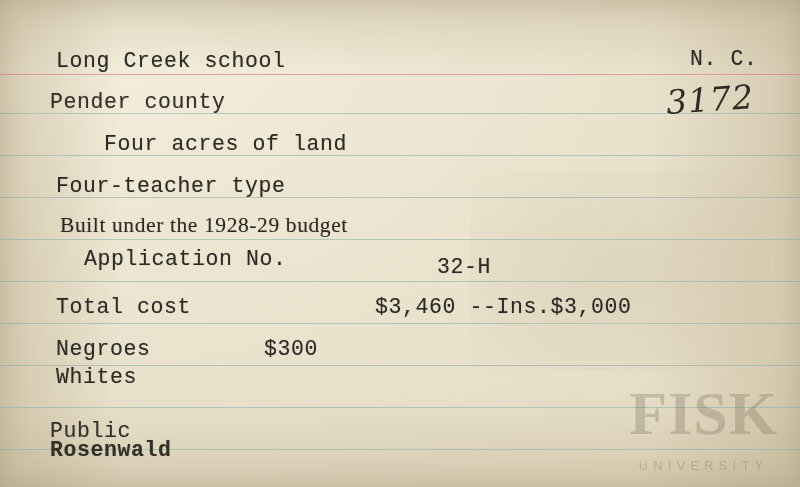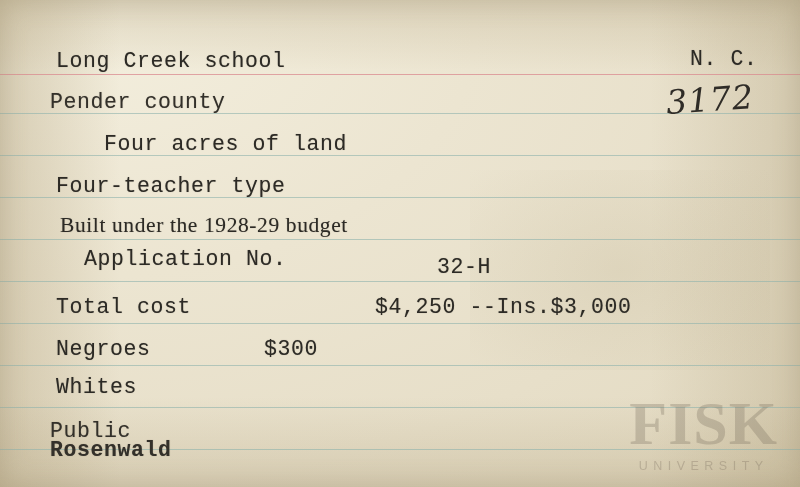--- a/index.html
+++ b/index.html
@@ -113,21 +113,21 @@
     letter-spacing: 1px;
     line-height: 0.95;
     white-space: pre;
     text-align: right;
   }
   #watermark .wm-sub {
     font-family: "Liberation Sans", sans-serif;
     font-size: 12.5px;
     letter-spacing: 5.5px;
     color: rgba(120,110,92,0.32);
-    margin-top: 6px;
+    margin-top: 16px;
     white-space: pre;
     text-align: center;
   }
 
   
   #edge {
     position: absolute;
     inset: 0;
     box-shadow: inset 0 0 26px rgba(150,134,102,0.35);
     pointer-events: none;
@@ -165,26 +165,26 @@
     <span class="tx" style="left:56px;  top:132px;margin-left:48px;">Four acres of land</span>
 
     <span class="tx" style="left:56px;  top:174px;">Four-teacher type</span>
 
     <span class="tx" style="left:60px;  top:213px;font-family:Liberation Serif, serif;">Built under the 1928-29 budget</span>
 
     <span class="tx" style="left:56px;  top:247px;margin-left:28px;">Application No.</span>
     <span class="tx" style="left:437px; top:255px;">32-H</span>
 
     <span class="tx" style="left:56px;  top:295px;">Total cost</span>
-    <span class="tx" style="left:375px; top:295px;">$4,250 --Ins.$3,000</span>
+    <span class="tx" style="left:375px; top:295px;">$3,460 --Ins.$3,000</span>
 
     <span class="tx" style="left:56px;  top:337px;">Negroes</span>
     <span class="tx" style="left:264px; top:337px;">$300</span>
 
-    <span class="tx" style="left:56px;  top:375px;">Whites</span>
+    <span class="tx" style="left:56px;  top:365px;">Whites</span>
 
     <span class="tx smudge" style="left:50px; top:419px;">Public</span>
 
     <span class="tx smudge" style="left:50px; top:438px;font-weight:bold;">Rosenwald</span>
   </div>
 
   <div id="handwritten">3172</div>
 
   <div id="watermark">
     <div class="wm-main">FISK</div>

